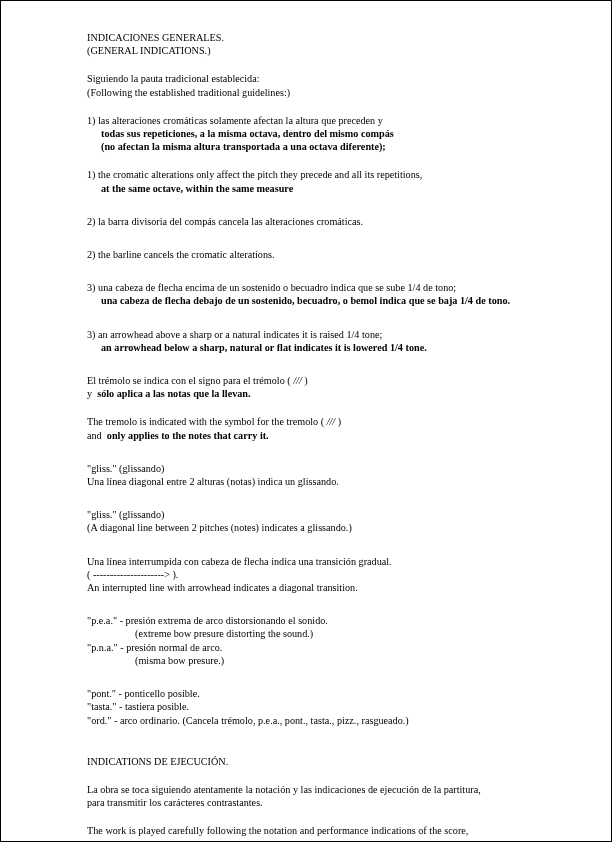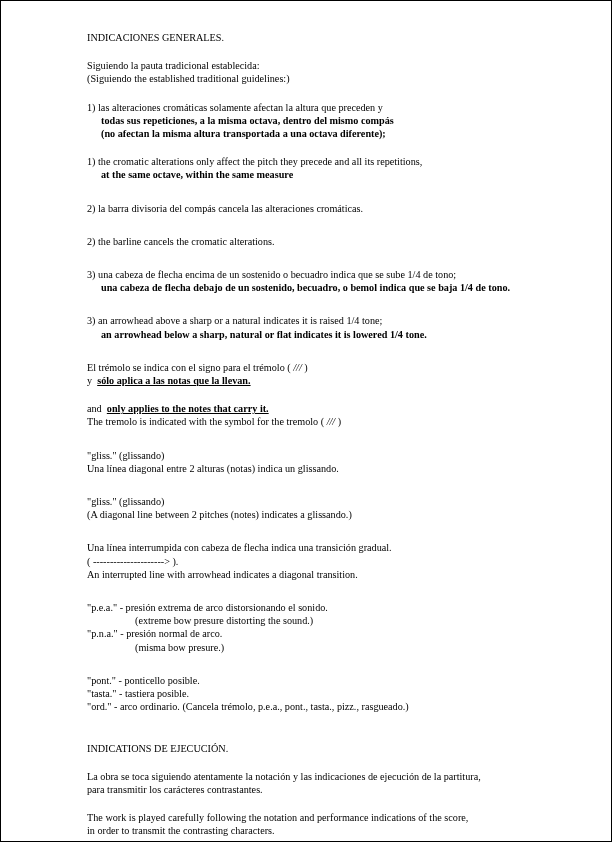--- a/index.html
+++ b/index.html
@@ -34,38 +34,39 @@
   .line {
     font-size: 10.2px;
     line-height: 13.2px;
     white-space: pre;
   }
   .gap-m { height: 13px; }
   .gap-l { height: 18px; }
   .gap-xl { height: 26px; }
   .indent1 { padding-left: 14px; font-weight: bold; }
   .indent3 { padding-left: 48px; }
-  .u { text-decoration: underline; font-weight: bold; }
+  .u { font-weight: bold; }
   .sym { font-family: "Liberation Serif", serif; font-style: italic; }
 </style>
 </head>
 <body>
 
 <div class="page">
   <div class="content">
 
     <div class="block">
       <div class="line">INDICACIONES GENERALES.</div>
+      <div class="line">(GENERAL INDICATIONS.)</div>
     </div>
 
     <div class="gap-m"></div>
 
     <div class="block">
       <div class="line">Siguiendo la pauta tradicional establecida:</div>
-      <div class="line">(Siguiendo the established traditional guidelines:)</div>
+      <div class="line">(Following the established traditional guidelines:)</div>
     </div>
 
     <div class="gap-m"></div>
 
     <div class="block">
       <div class="line">1) las alteraciones cromáticas solamente afectan la altura que preceden y</div>
       <div class="line indent1">todas sus repeticiones, a la misma octava, dentro del mismo compás</div>
       <div class="line indent1">(no afectan la misma altura transportada a una octava diferente);</div>
     </div>
 
@@ -105,22 +106,22 @@
     <div class="gap-l"></div>
 
     <div class="block">
       <div class="line"><span>El trémolo se indica con el signo para el trémolo ( </span><span class="sym">///</span><span> )</span></div>
       <div class="line"><span>y  </span><span class="u">sólo aplica a las notas que la llevan.</span></div>
     </div>
 
     <div class="gap-m"></div>
 
     <div class="block">
+      <div class="line"><span>The tremolo is indicated with the symbol for the tremolo ( </span><span class="sym">///</span><span> )</span></div>
       <div class="line"><span>and  </span><span class="u">only applies to the notes that carry it.</span></div>
-      <div class="line"><span>The tremolo is indicated with the symbol for the tremolo ( </span><span class="sym">///</span><span> )</span></div>
     </div>
 
     <div class="gap-l"></div>
 
     <div class="block">
       <div class="line">"gliss." (glissando)</div>
       <div class="line">Una línea diagonal entre 2 alturas (notas) indica un glissando.</div>
     </div>
 
     <div class="gap-l"></div>

